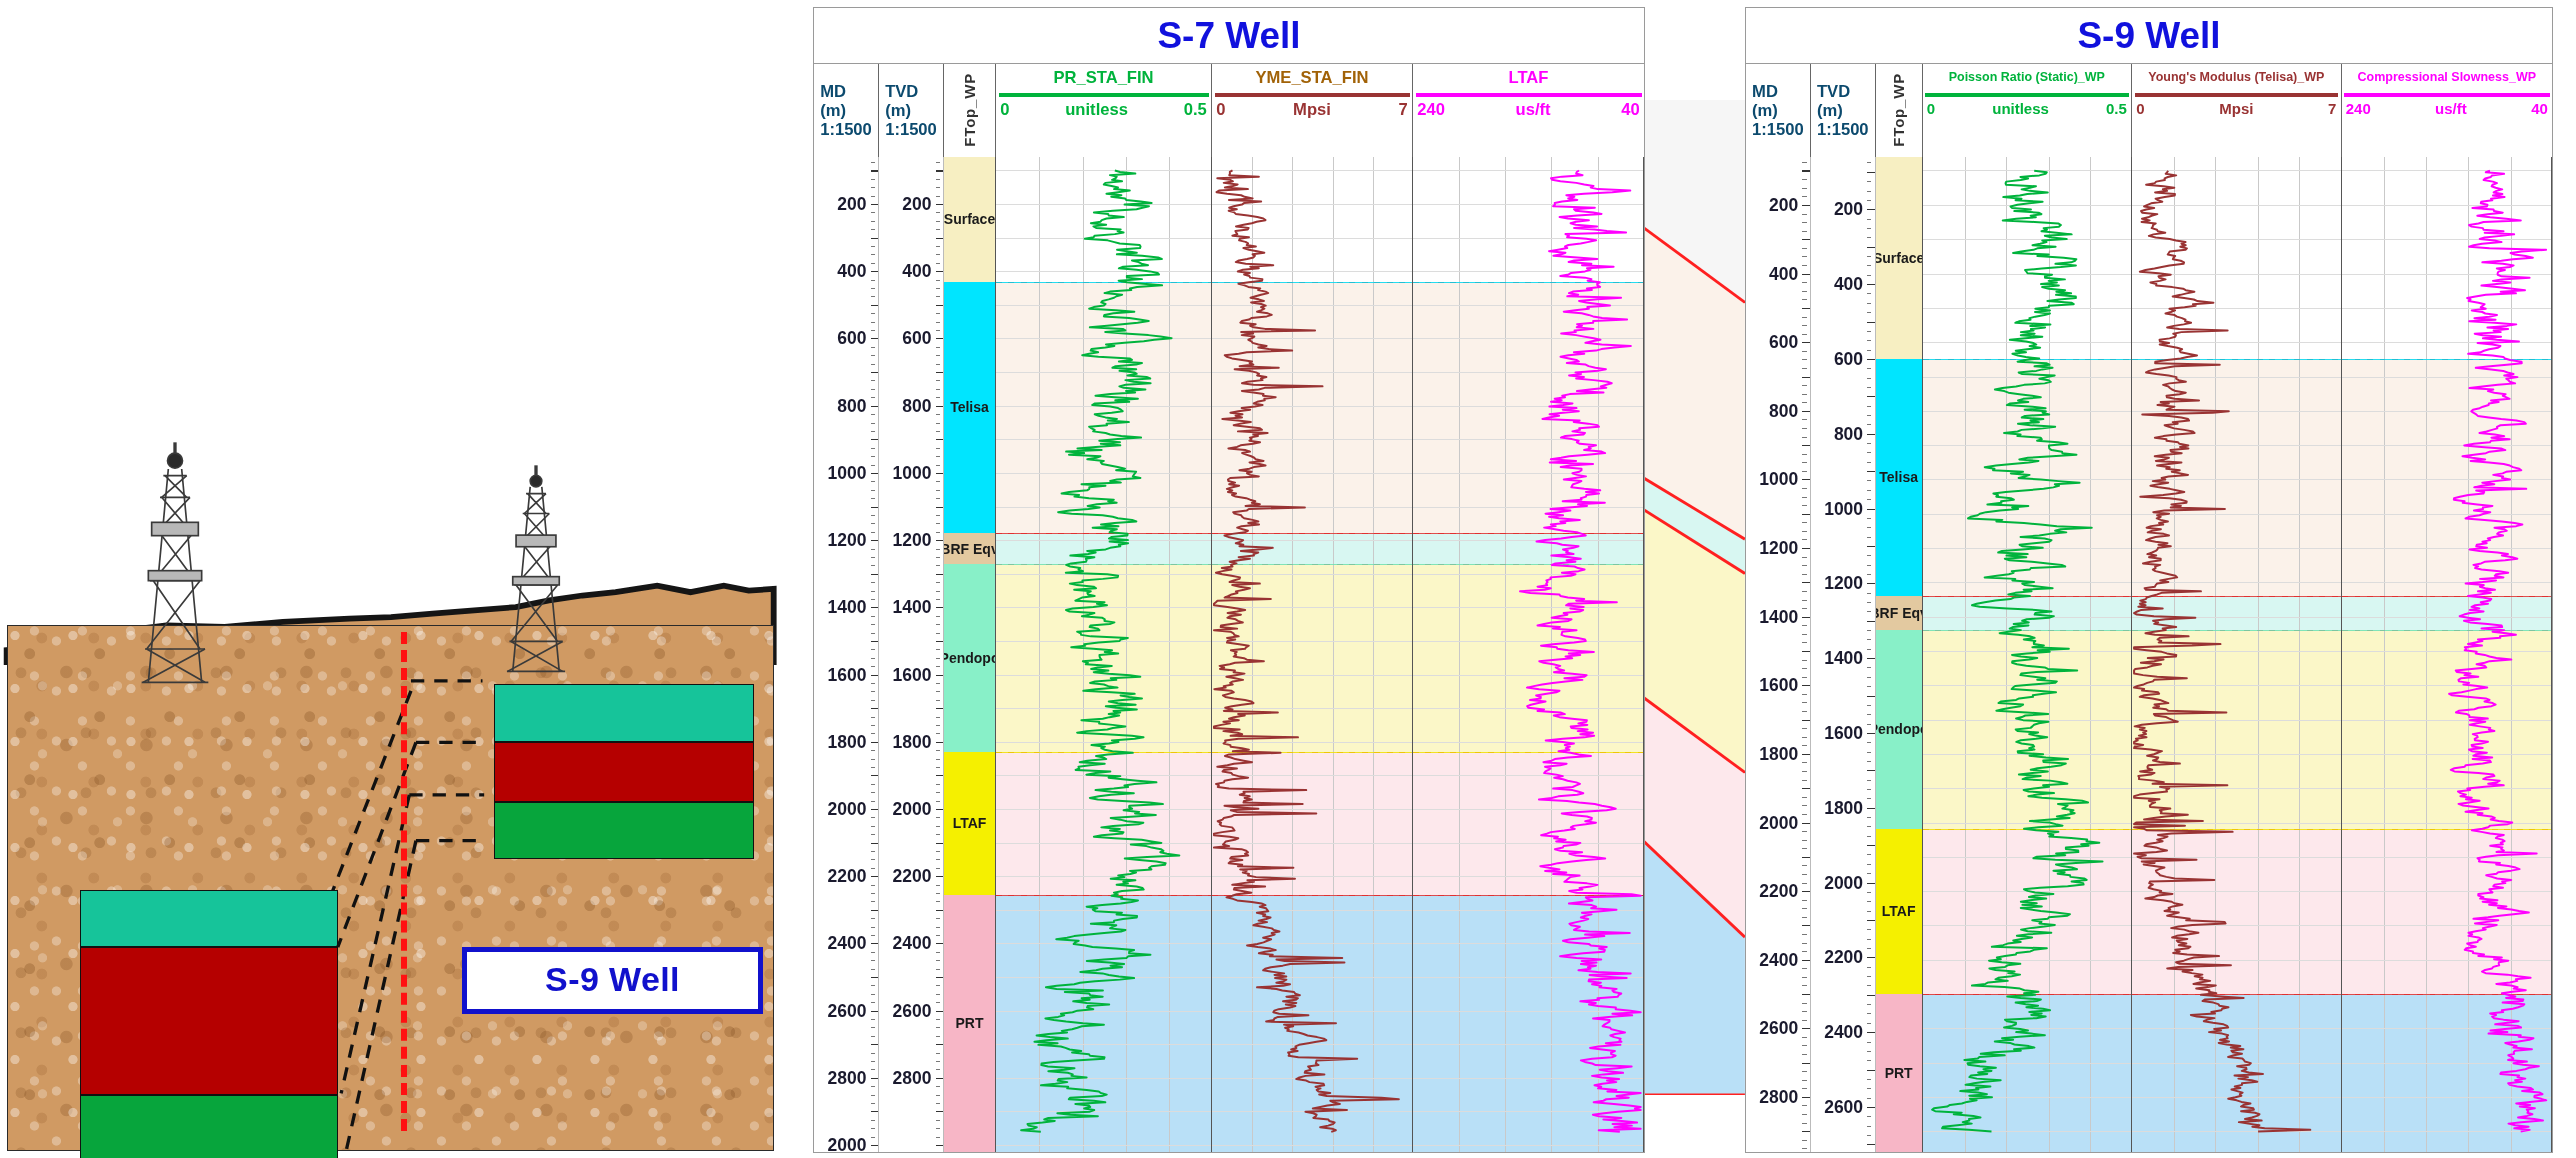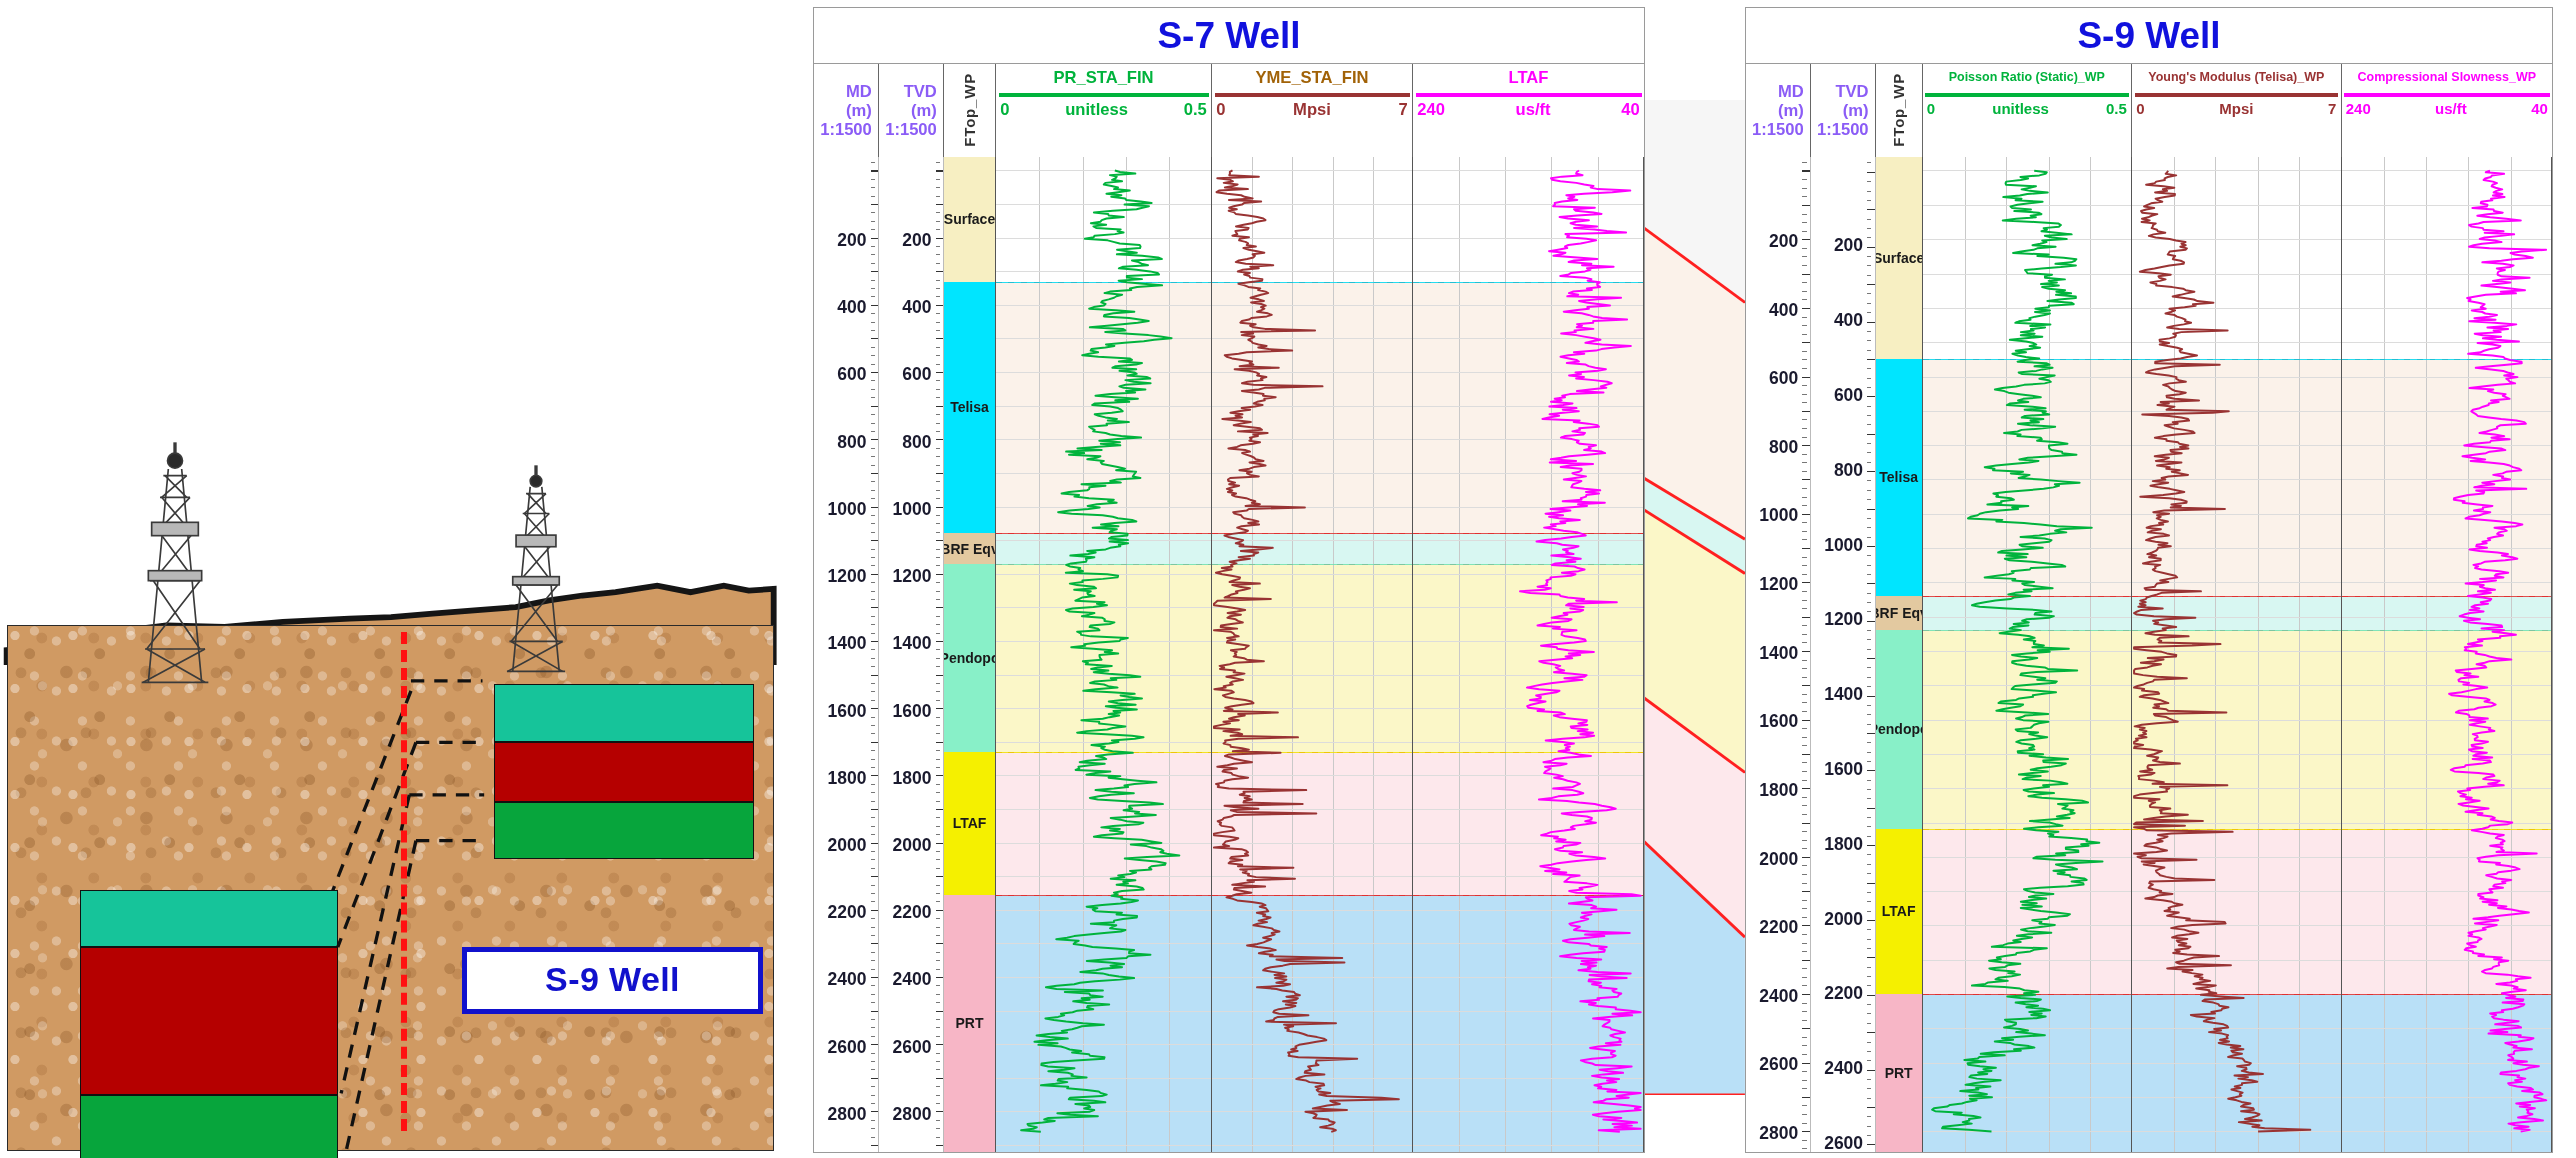--- a/index.html
+++ b/index.html
@@ -42,41 +42,41 @@
   .panel{position:absolute;top:6.7px;background:#ffffff;
          border:1.7px solid #9a9a9a;box-sizing:border-box;}
   .panel-title{height:55px;line-height:55px;text-align:center;
          font-size:37px;font-weight:bold;color:#1111dd;
          border-bottom:1.7px solid #9a9a9a;background:#fff;}
   .hdr{display:flex;height:93px;box-sizing:border-box;}
   .hcell{box-sizing:border-box;border-right:0.8px solid #666;
          display:flex;flex-direction:column;justify-content:center;
          align-items:center;background:#fff;}
   .hcell:last-child{border-right:none;}
-  .hdepth{font-weight:bold;font-size:16.6px;color:#8b5cf6;line-height:1.15;text-align:right;}
+  .hdepth{font-weight:bold;font-size:16.6px;color:#0c4a6e;line-height:1.15;text-align:left;}
   .hvert{writing-mode:vertical-rl;transform:rotate(180deg);
          font-size:15px;color:#333;font-weight:bold;letter-spacing:0.8px;}
   .htrack{justify-content:flex-start;padding-top:3.3px;}
   .htname{font-size:16.6px;font-weight:bold;text-align:center;width:100%;
           white-space:nowrap;overflow:hidden;line-height:21.6px;}
   .htname.small{font-size:12.5px;}
   .hbar{height:4.2px;width:calc(100% - 5px);margin:4.2px 0 3.3px 0;}
   .hscale{display:flex;justify-content:space-between;width:100%;
           box-sizing:border-box;padding:0 4.2px;font-size:16.6px;font-weight:bold;}
   .hscale.small{font-size:15px;}
 
   
   .body{display:flex;position:relative;box-sizing:border-box;}
   .col{position:relative;box-sizing:border-box;background:#fff;}
   .depthcol{border-right:0.8px solid #bbb;}
   .ruler{position:absolute;top:0;bottom:0;width:7.5px;background:#fff;}
   .ruler .tk{position:absolute;left:0;height:0.8px;background:#777;width:4.2px;}
   .ruler .tk.maj{width:7.5px;height:1.7px;background:#333;}
   .dlabel{position:absolute;font-weight:bold;font-size:17.5px;color:#1a1a2e;
-          transform:translateY(-50%);white-space:nowrap;margin-top:36px;}
+          transform:translateY(-50%);white-space:nowrap;}
 
   .ftopcol{position:relative;overflow:hidden;border-right:0.8px solid #555;}
   .fzone{position:absolute;left:0;right:0;display:flex;align-items:center;
          justify-content:center;font-size:14px;font-weight:bold;color:#1a1a1a;
          white-space:nowrap;overflow:hidden;}
 
   .track{position:relative;overflow:hidden;border-right:1.7px solid #555;}
   .track:last-child{border-right:0.8px solid #555;}
   .grid-v{position:absolute;top:0;bottom:0;width:0.8px;background:#c9c9c9;}
   .grid-h{position:absolute;left:0;right:0;height:0.8px;background:#dcdcdc;}

